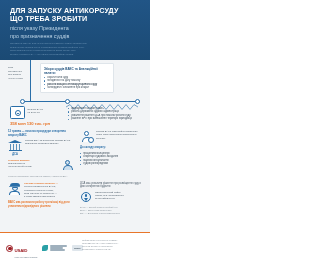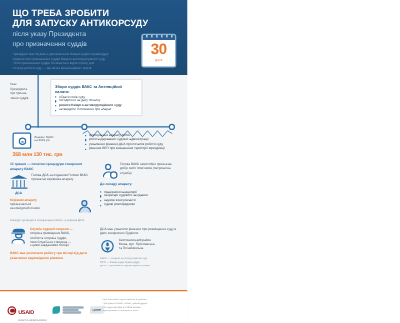--- a/index.html
+++ b/index.html
@@ -243,43 +243,31 @@
     position:absolute;right:6px;top:6px;width:62px;
   }
   .foot-text div{font-size:2.1px;line-height:2.9px;color:#8a949c;white-space:nowrap;overflow:hidden;}
 </style>
 </head>
 <body>
 
 <div class="poster">
 
   <div class="header">
+    <div class="h-title">ДЛЯ ЗАПУСКУ АНТИКОРСУДУ</div>
     <div class="h-title">ЩО ТРЕБА ЗРОБИТИ</div>
-    <div class="h-title">ДЛЯ ЗАПУСКУ АНТИКОРСУДУ</div>
     <div class="h-sub">після указу Президента</div>
     <div class="h-sub">про призначення суддів</div>
     <div class="h-fine">
       <div>Президент має 30 днів із дня внесення Вищою радою правосуддя</div>
       <div>подання про призначення суддів Вищого антикорупційного суду.</div>
       <div>Після призначення суддів починається відлік строку для</div>
       <div>початку роботи суду — ще низка організаційних кроків.</div>
     </div>
 
-    <div class="cal">
-      <div class="cal-rings">
-        <i style="left:3px"></i>
-          <i style="left:7px"></i>
-          <i style="left:11px"></i>
-        <i style="left:15px"></i>
-          <i style="left:19px"></i>
-          <i style="left:23px"></i>
-      </div>
-      <div class="cal-num">30</div>
-      <div class="cal-lbl">днів</div>
-    </div>
   </div>
 
   <div class="body">
 
     <div class="spine"></div>
     <div class="rail"></div>
     <div class="node n1"></div>
     <div class="node n2"></div>
     <div class="node n3"></div>
     <svg class="zig" viewBox="0 0 72 6" preserveAspectRatio="none">

